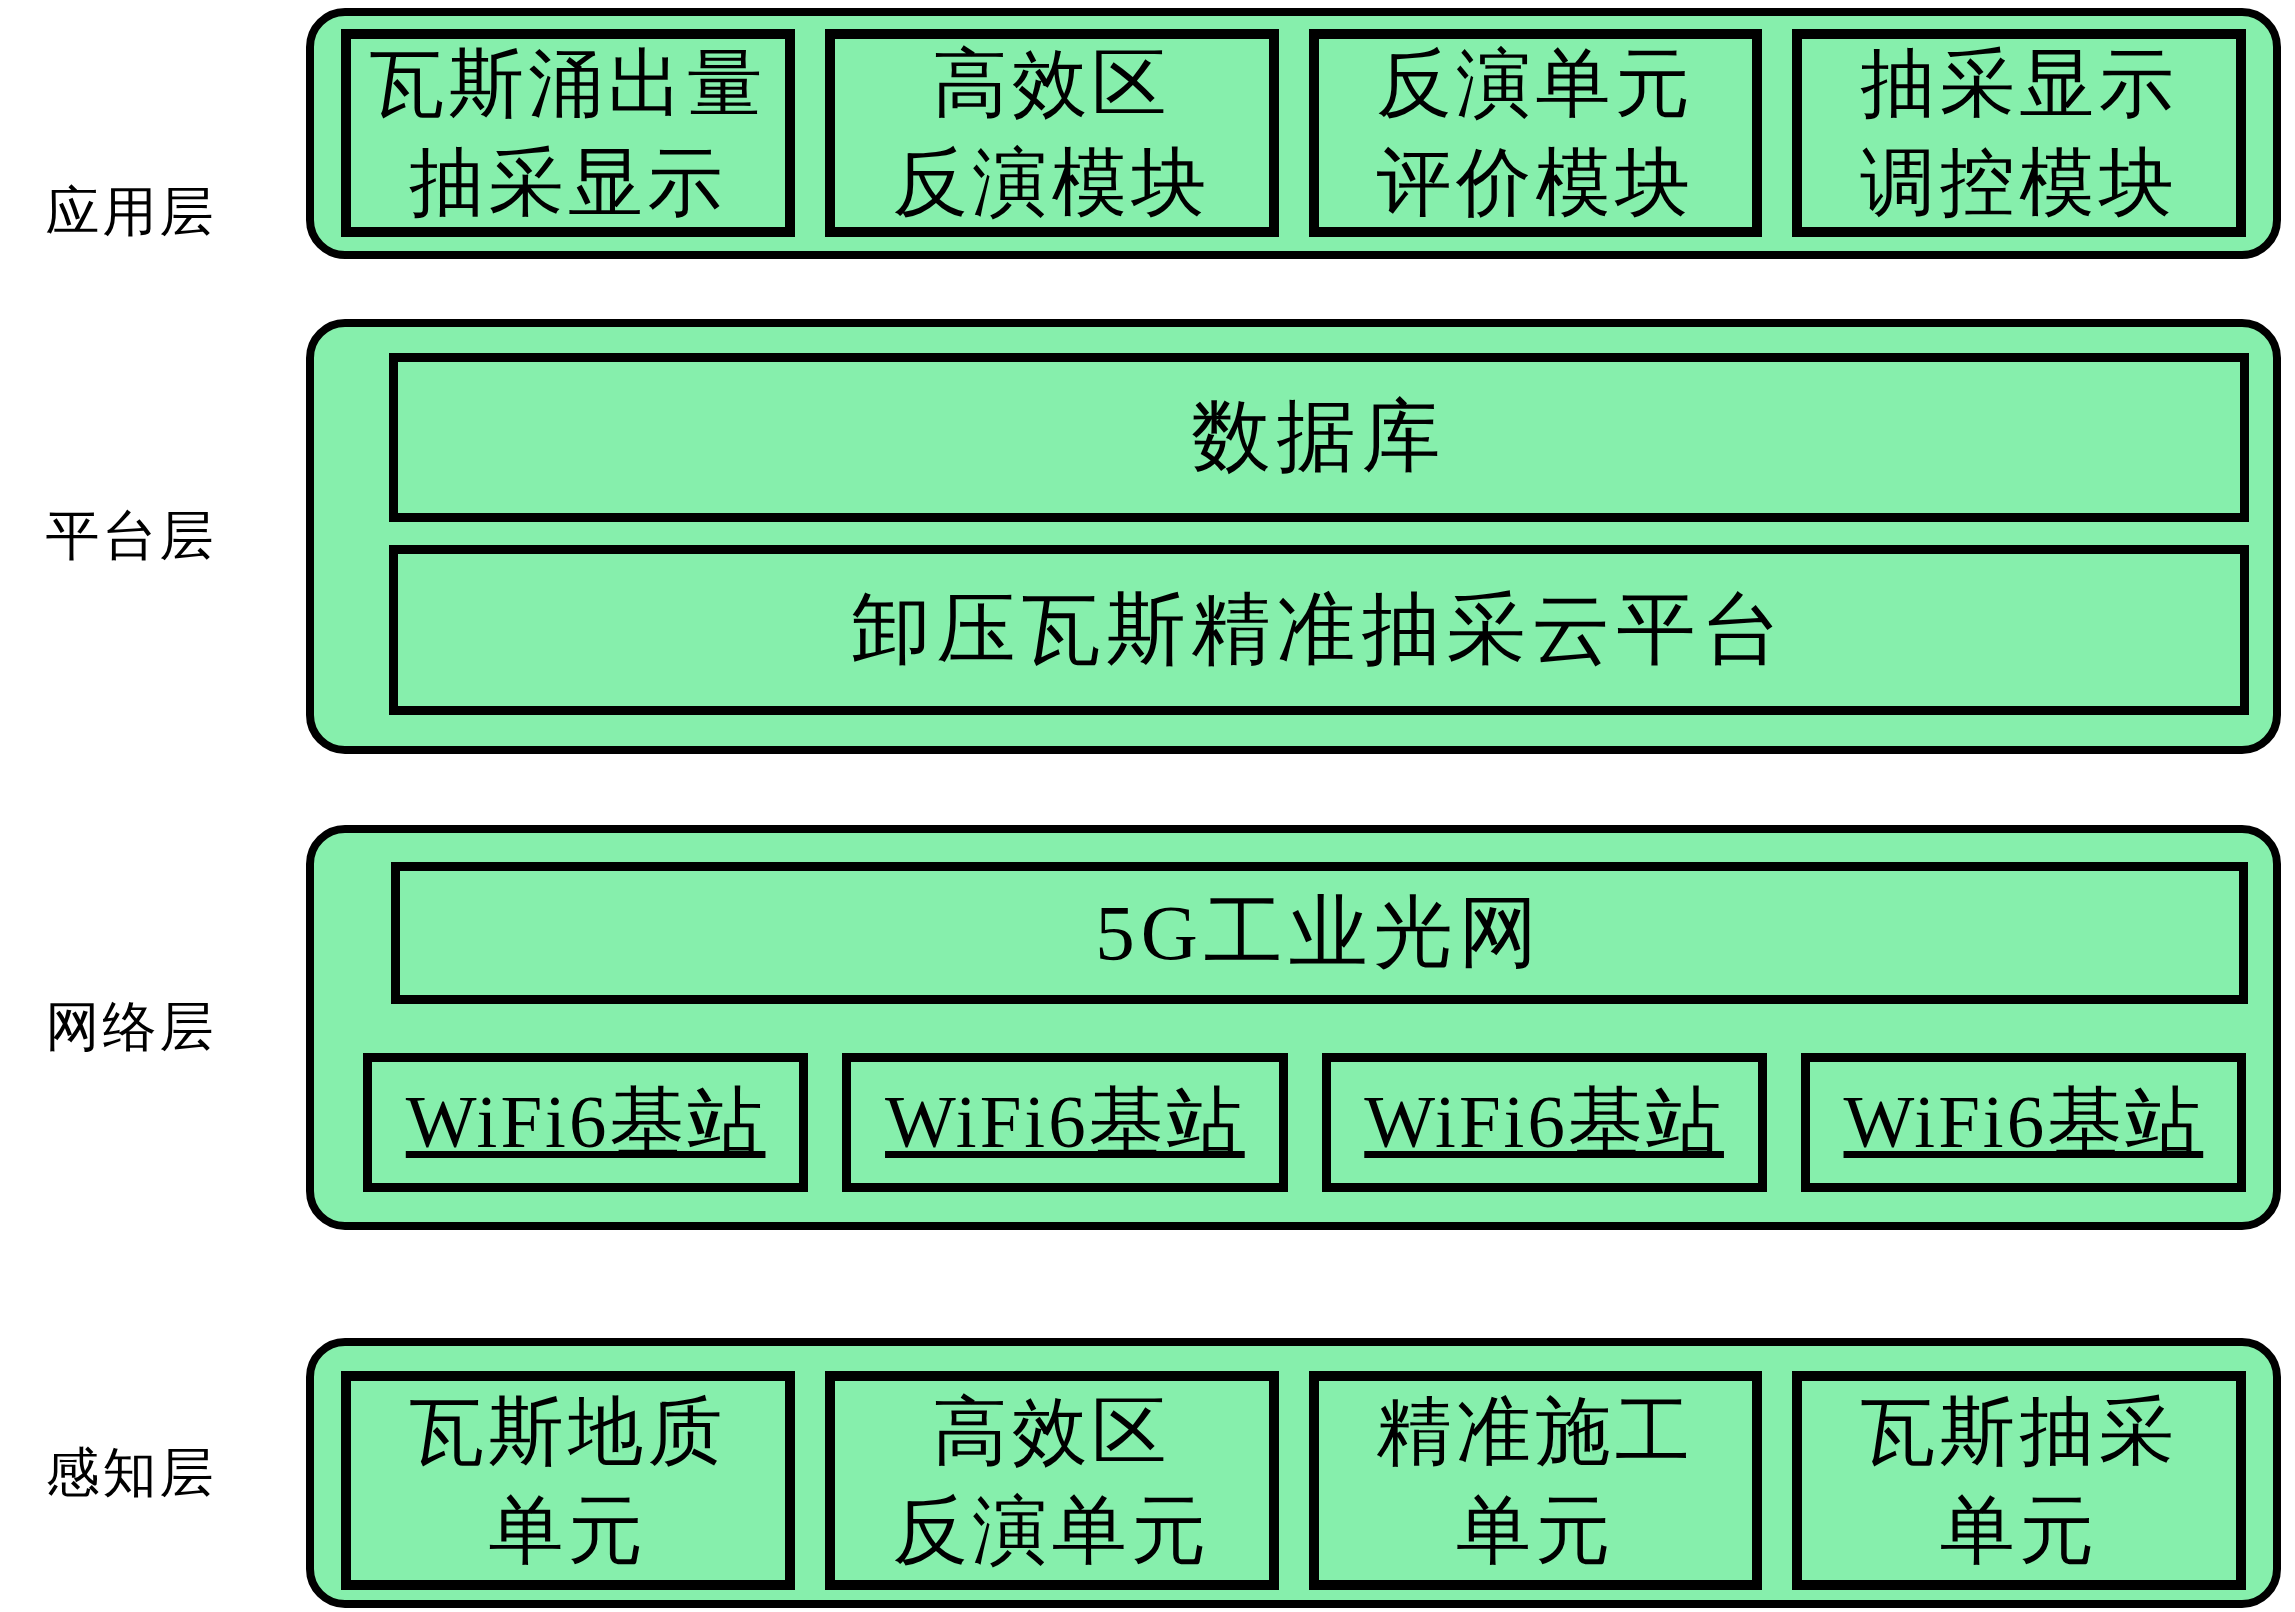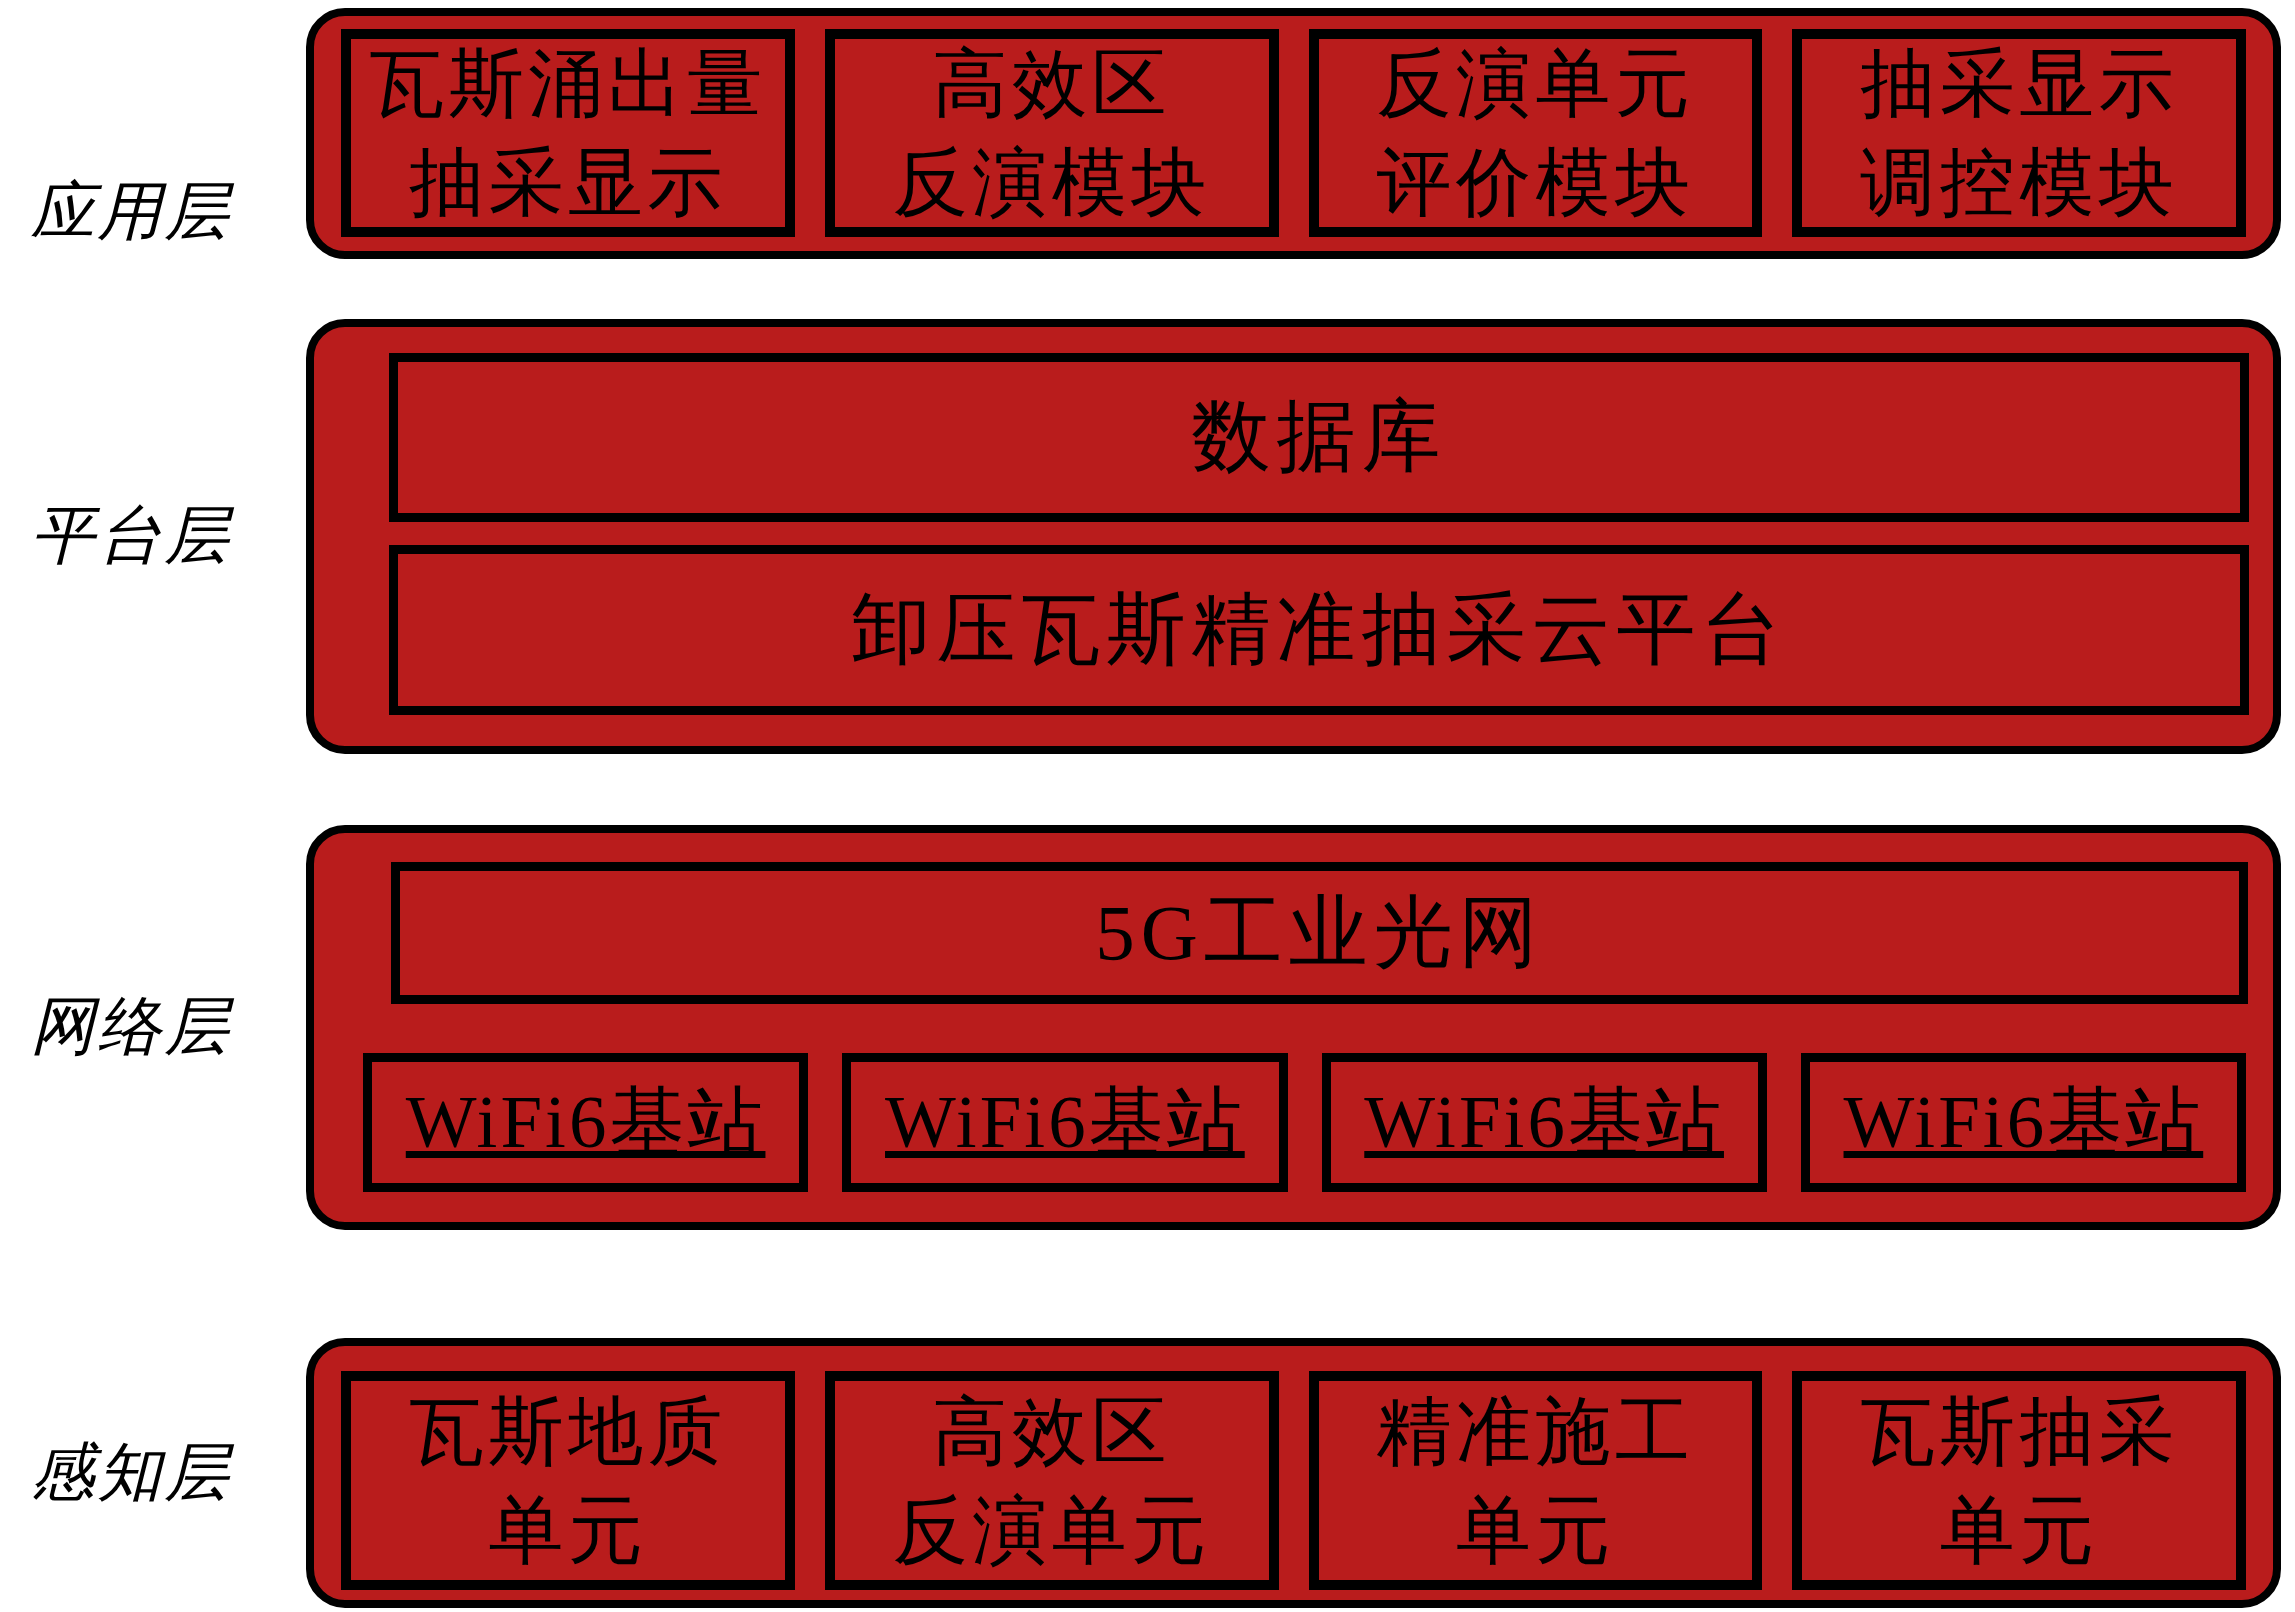--- a/index.html
+++ b/index.html
@@ -19,40 +19,39 @@
     position: absolute;
     left: 0; top: 0;
     width: 2295px; height: 1613px;
   }
   
   .layer-label {
     position: absolute;
     left: 0;
     width: 262px;
     text-align: center;
-    font-size: 64px;
+    font-size: 54px;
     line-height: 86px;
     letter-spacing: 3px;
     white-space: nowrap;
-    font-style: italic;
   }
   #lbl-app  { top: 169px; }
   #lbl-plat { top: 493px; }
   #lbl-net  { top: 984px; }
   #lbl-sens { top: 1430px; }
 
   
   .container {
     position: absolute;
     left: 306px;
     width: 1975px;
     border: 8.2px solid #000;
     border-radius: 39px;
     box-sizing: border-box;
-    background: #b91c1c;
+    background: #86efac;
   }
   #c-app  { top: 7.5px;   height: 251px; }
   #c-plat { top: 319px;  height: 435px; }
   #c-net  { top: 825px; height: 405px; }
   #c-sens { top: 1338px; height: 270px; }
 
   
   .quad-row {
     display: flex;
     gap: 30px;

